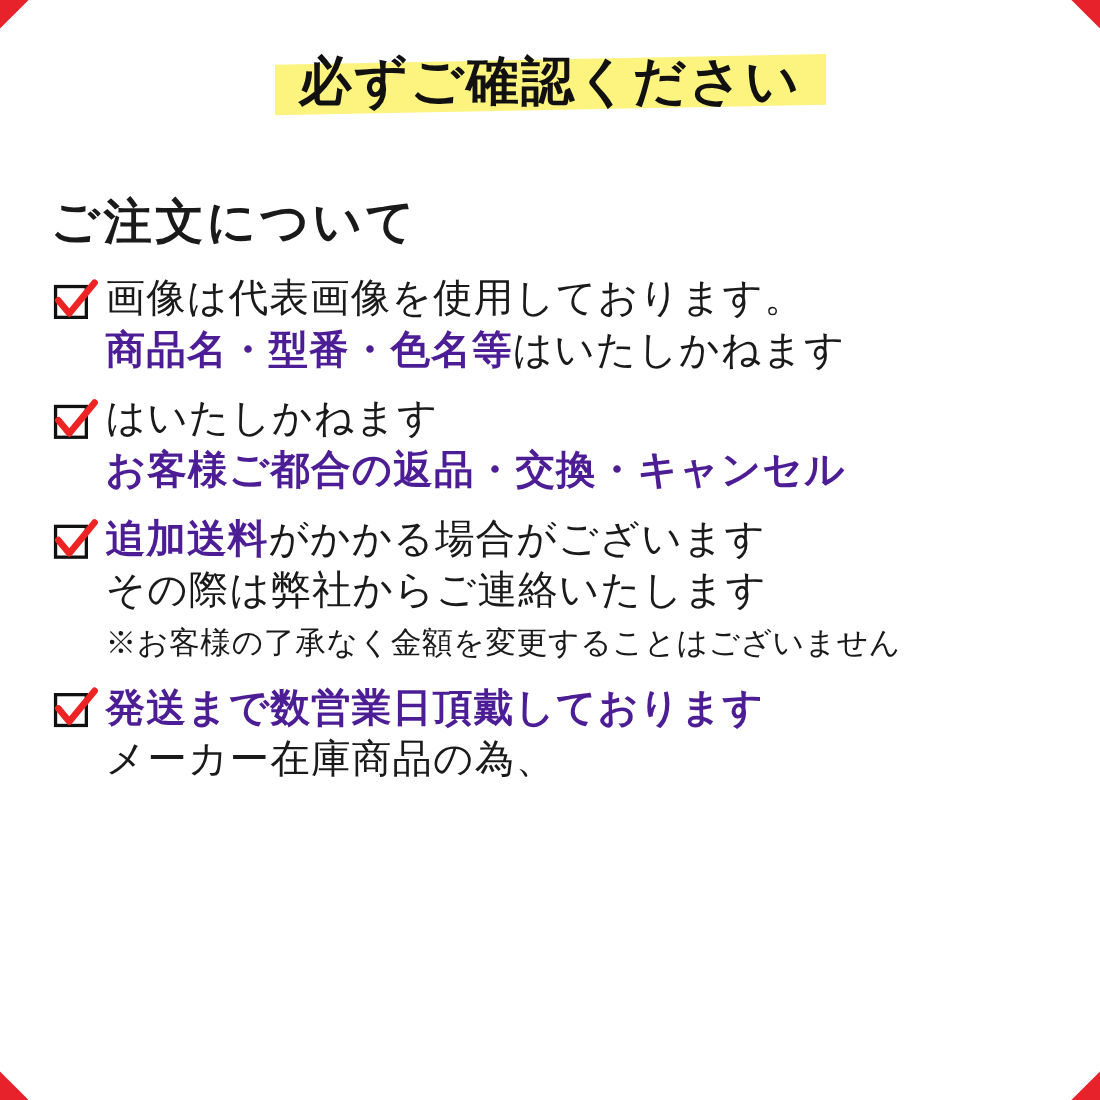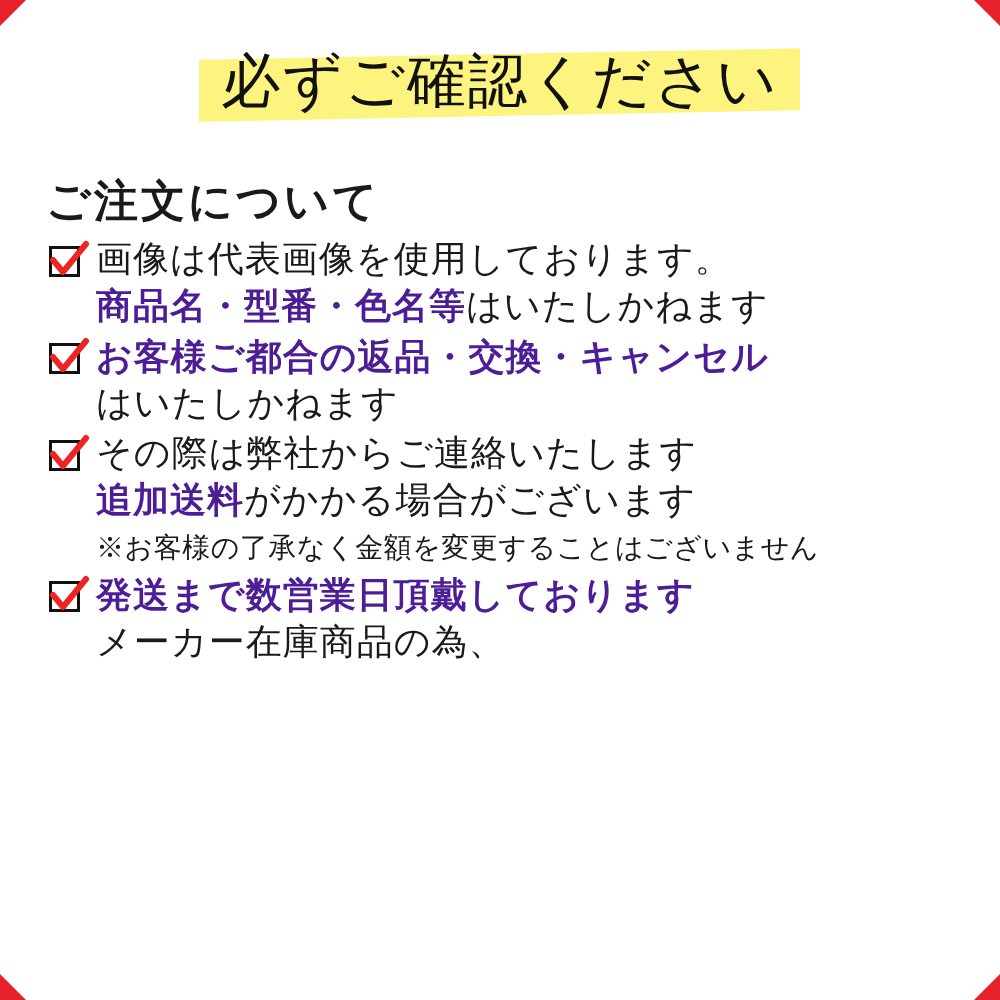--- a/index.html
+++ b/index.html
@@ -70,22 +70,22 @@
     top: 16px;
     bottom: 14px;
     background: #fdf47f;
     transform: skewY(-1.1deg);
     z-index: 0;
   }
   .title-text {
     position: relative;
     z-index: 1;
     font-family: "DejaVu Serif", serif;
-    font-weight: normal;
-    font-size: 59px;
+    font-weight: bold;
+    font-size: 48px;
     letter-spacing: 2px;
     color: #111111;
     white-space: nowrap;
   }
 
   
   .section-heading {
     font-family: "DejaVu Serif", serif;
     font-weight: bold;
     font-size: 44px;
@@ -96,21 +96,21 @@
   .content {
     position: absolute;
     left: 46px;
     right: 40px;
     top: 172px;
   }
 
   .item {
     display: flex;
     align-items: flex-start;
-    margin-top: 4px;
+    margin-top: 16px;
   }
   .check {
     flex: 0 0 auto;
     width: 40px;
     height: 40px;
     margin-right: 10px;
     margin-top: 6px;
     position: relative;
   }
   .check .box {
@@ -151,21 +151,21 @@
     letter-spacing: 0.5px;
     color: #1a1a1a;
     margin-top: 6px;
     white-space: nowrap;
   }
 
   .heading-2 {
     margin-top: 26px;
   }
   .heading-1 {
-    margin-bottom: 5px;
+    margin-bottom: 18px;
   }
 </style>
 </head>
 <body>
 
 <div class="page">
 
   <div class="corner corner-tl"></div>
   <div class="corner corner-tr"></div>
   <div class="corner corner-bl"></div>
@@ -192,34 +192,34 @@
         </div>
       </div>
       <div class="item">
         <span class="check">
           <span class="box"></span>
           <svg viewBox="0 0 44 44" aria-hidden="true">
             <path d="M7 20 L17 32 L40 4" fill="none" stroke="#ee2424" stroke-width="6" stroke-linecap="round" stroke-linejoin="round"></path>
           </svg>
         </span>
         <div class="lines">
+          <div class="line"><span>はいたしかねます</span></div>
           <div class="line"><span class="red">お客様ご都合の返品・交換・キャンセル</span></div>
-          <div class="line"><span>はいたしかねます</span></div>
-        </div>
-      </div>
-      <div class="item">
-        <span class="check">
-          <span class="box"></span>
-          <svg viewBox="0 0 44 44" aria-hidden="true">
-            <path d="M7 20 L17 32 L40 4" fill="none" stroke="#ee2424" stroke-width="6" stroke-linecap="round" stroke-linejoin="round"></path>
-          </svg>
-        </span>
-        <div class="lines">
+        </div>
+      </div>
+      <div class="item">
+        <span class="check">
+          <span class="box"></span>
+          <svg viewBox="0 0 44 44" aria-hidden="true">
+            <path d="M7 20 L17 32 L40 4" fill="none" stroke="#ee2424" stroke-width="6" stroke-linecap="round" stroke-linejoin="round"></path>
+          </svg>
+        </span>
+        <div class="lines">
+          <div class="line"><span class="red">追加送料</span><span>がかかる場合がございます</span></div>
           <div class="line"><span>その際は弊社からご連絡いたします</span></div>
-          <div class="line"><span class="red">追加送料</span><span>がかかる場合がございます</span></div>
           <div class="note">※お客様の了承なく金額を変更することはございません</div>
         </div>
       </div>
       <div class="item">
         <span class="check">
           <span class="box"></span>
           <svg viewBox="0 0 44 44" aria-hidden="true">
             <path d="M7 20 L17 32 L40 4" fill="none" stroke="#ee2424" stroke-width="6" stroke-linecap="round" stroke-linejoin="round"></path>
           </svg>
         </span>

